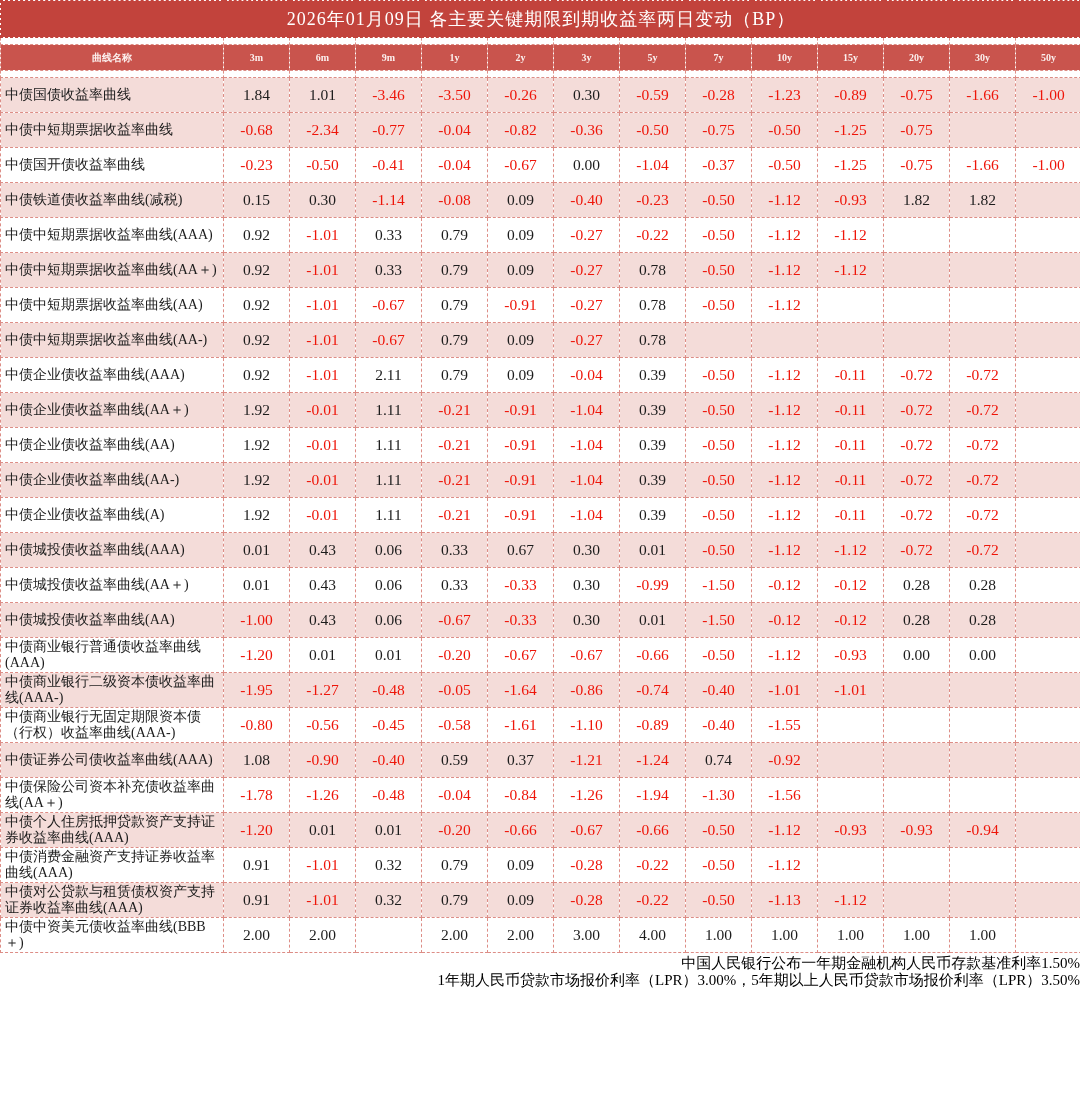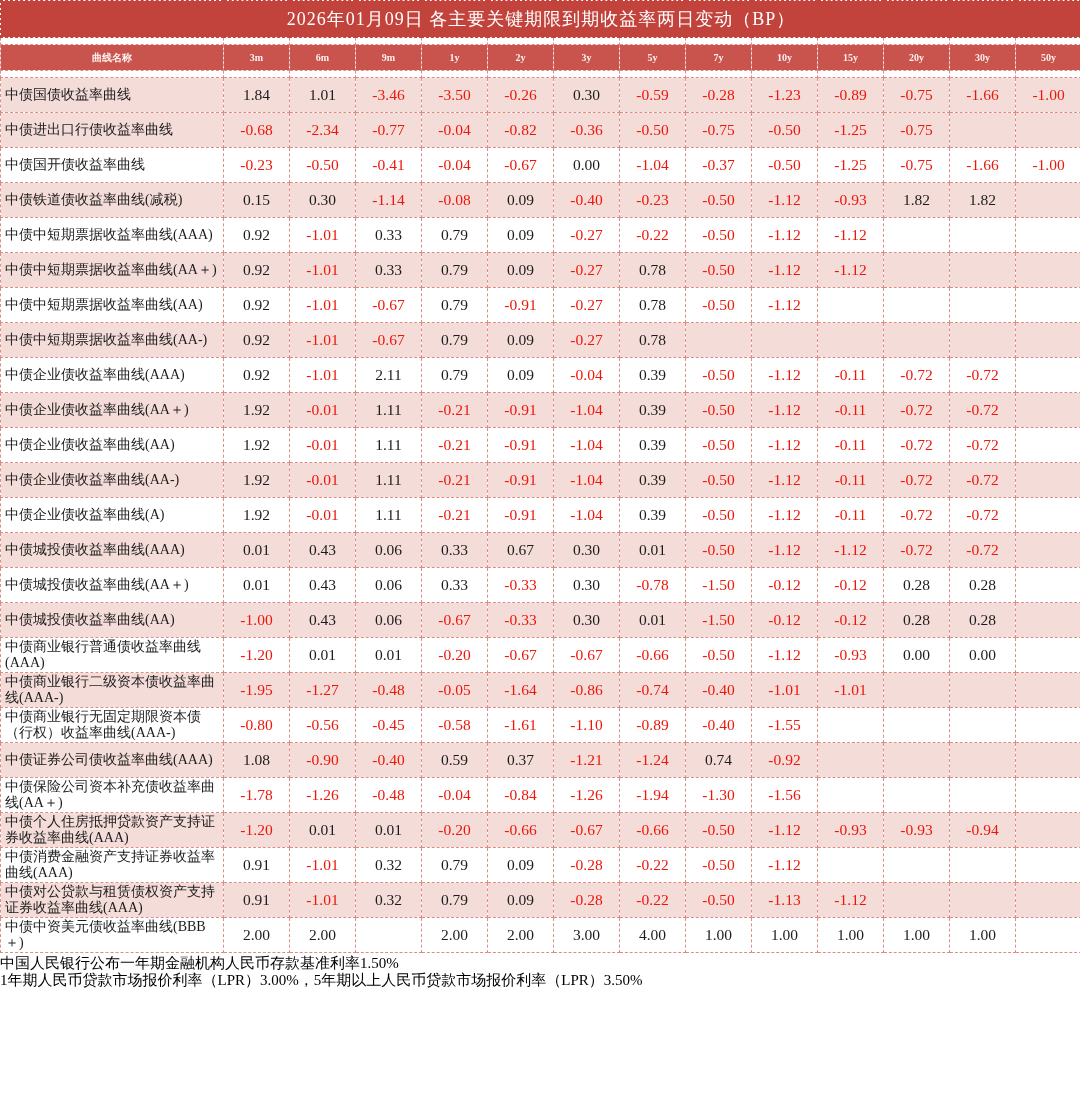--- a/index.html
+++ b/index.html
@@ -64,21 +64,21 @@
     padding-right:1px;
     font-size:14px;
     line-height:16px;
     color:#1c1c1c;
   }
   td.val.neg{color:var(--neg);}
   td.val.pos{color:var(--pos);}
   .footer{
     width:1080px;
     padding-top:2px;
-    text-align:left;
+    text-align:right;
     color:#000000;
     font-size:15px;
     line-height:17px;
   }
 </style>
 </head>
 <body>
 
 <div>
   <table>
@@ -160,21 +160,21 @@
           <td class="val pos">0.30</td>
           <td class="val neg">-0.59</td>
           <td class="val neg">-0.28</td>
           <td class="val neg">-1.23</td>
           <td class="val neg">-0.89</td>
           <td class="val neg">-0.75</td>
           <td class="val neg">-1.66</td>
           <td class="val neg">-1.00</td>
         </tr>
         <tr class="row pink">
-          <td class="name">中债进出口行债收益率曲线</td>
+          <td class="name">中债中短期票据收益率曲线</td>
           <td class="val neg">-0.68</td>
           <td class="val neg">-2.34</td>
           <td class="val neg">-0.77</td>
           <td class="val neg">-0.04</td>
           <td class="val neg">-0.82</td>
           <td class="val neg">-0.36</td>
           <td class="val neg">-0.50</td>
           <td class="val neg">-0.75</td>
           <td class="val neg">-0.50</td>
           <td class="val neg">-1.25</td>
@@ -375,21 +375,21 @@
           <td class="val pos"></td>
         </tr>
         <tr class="row white">
           <td class="name">中债城投债收益率曲线(AA＋)</td>
           <td class="val pos">0.01</td>
           <td class="val pos">0.43</td>
           <td class="val pos">0.06</td>
           <td class="val pos">0.33</td>
           <td class="val neg">-0.33</td>
           <td class="val pos">0.30</td>
-          <td class="val neg">-0.78</td>
+          <td class="val neg">-0.99</td>
           <td class="val neg">-1.50</td>
           <td class="val neg">-0.12</td>
           <td class="val neg">-0.12</td>
           <td class="val pos">0.28</td>
           <td class="val pos">0.28</td>
           <td class="val pos"></td>
         </tr>
         <tr class="row pink">
           <td class="name">中债城投债收益率曲线(AA)</td>
           <td class="val neg">-1.00</td>

